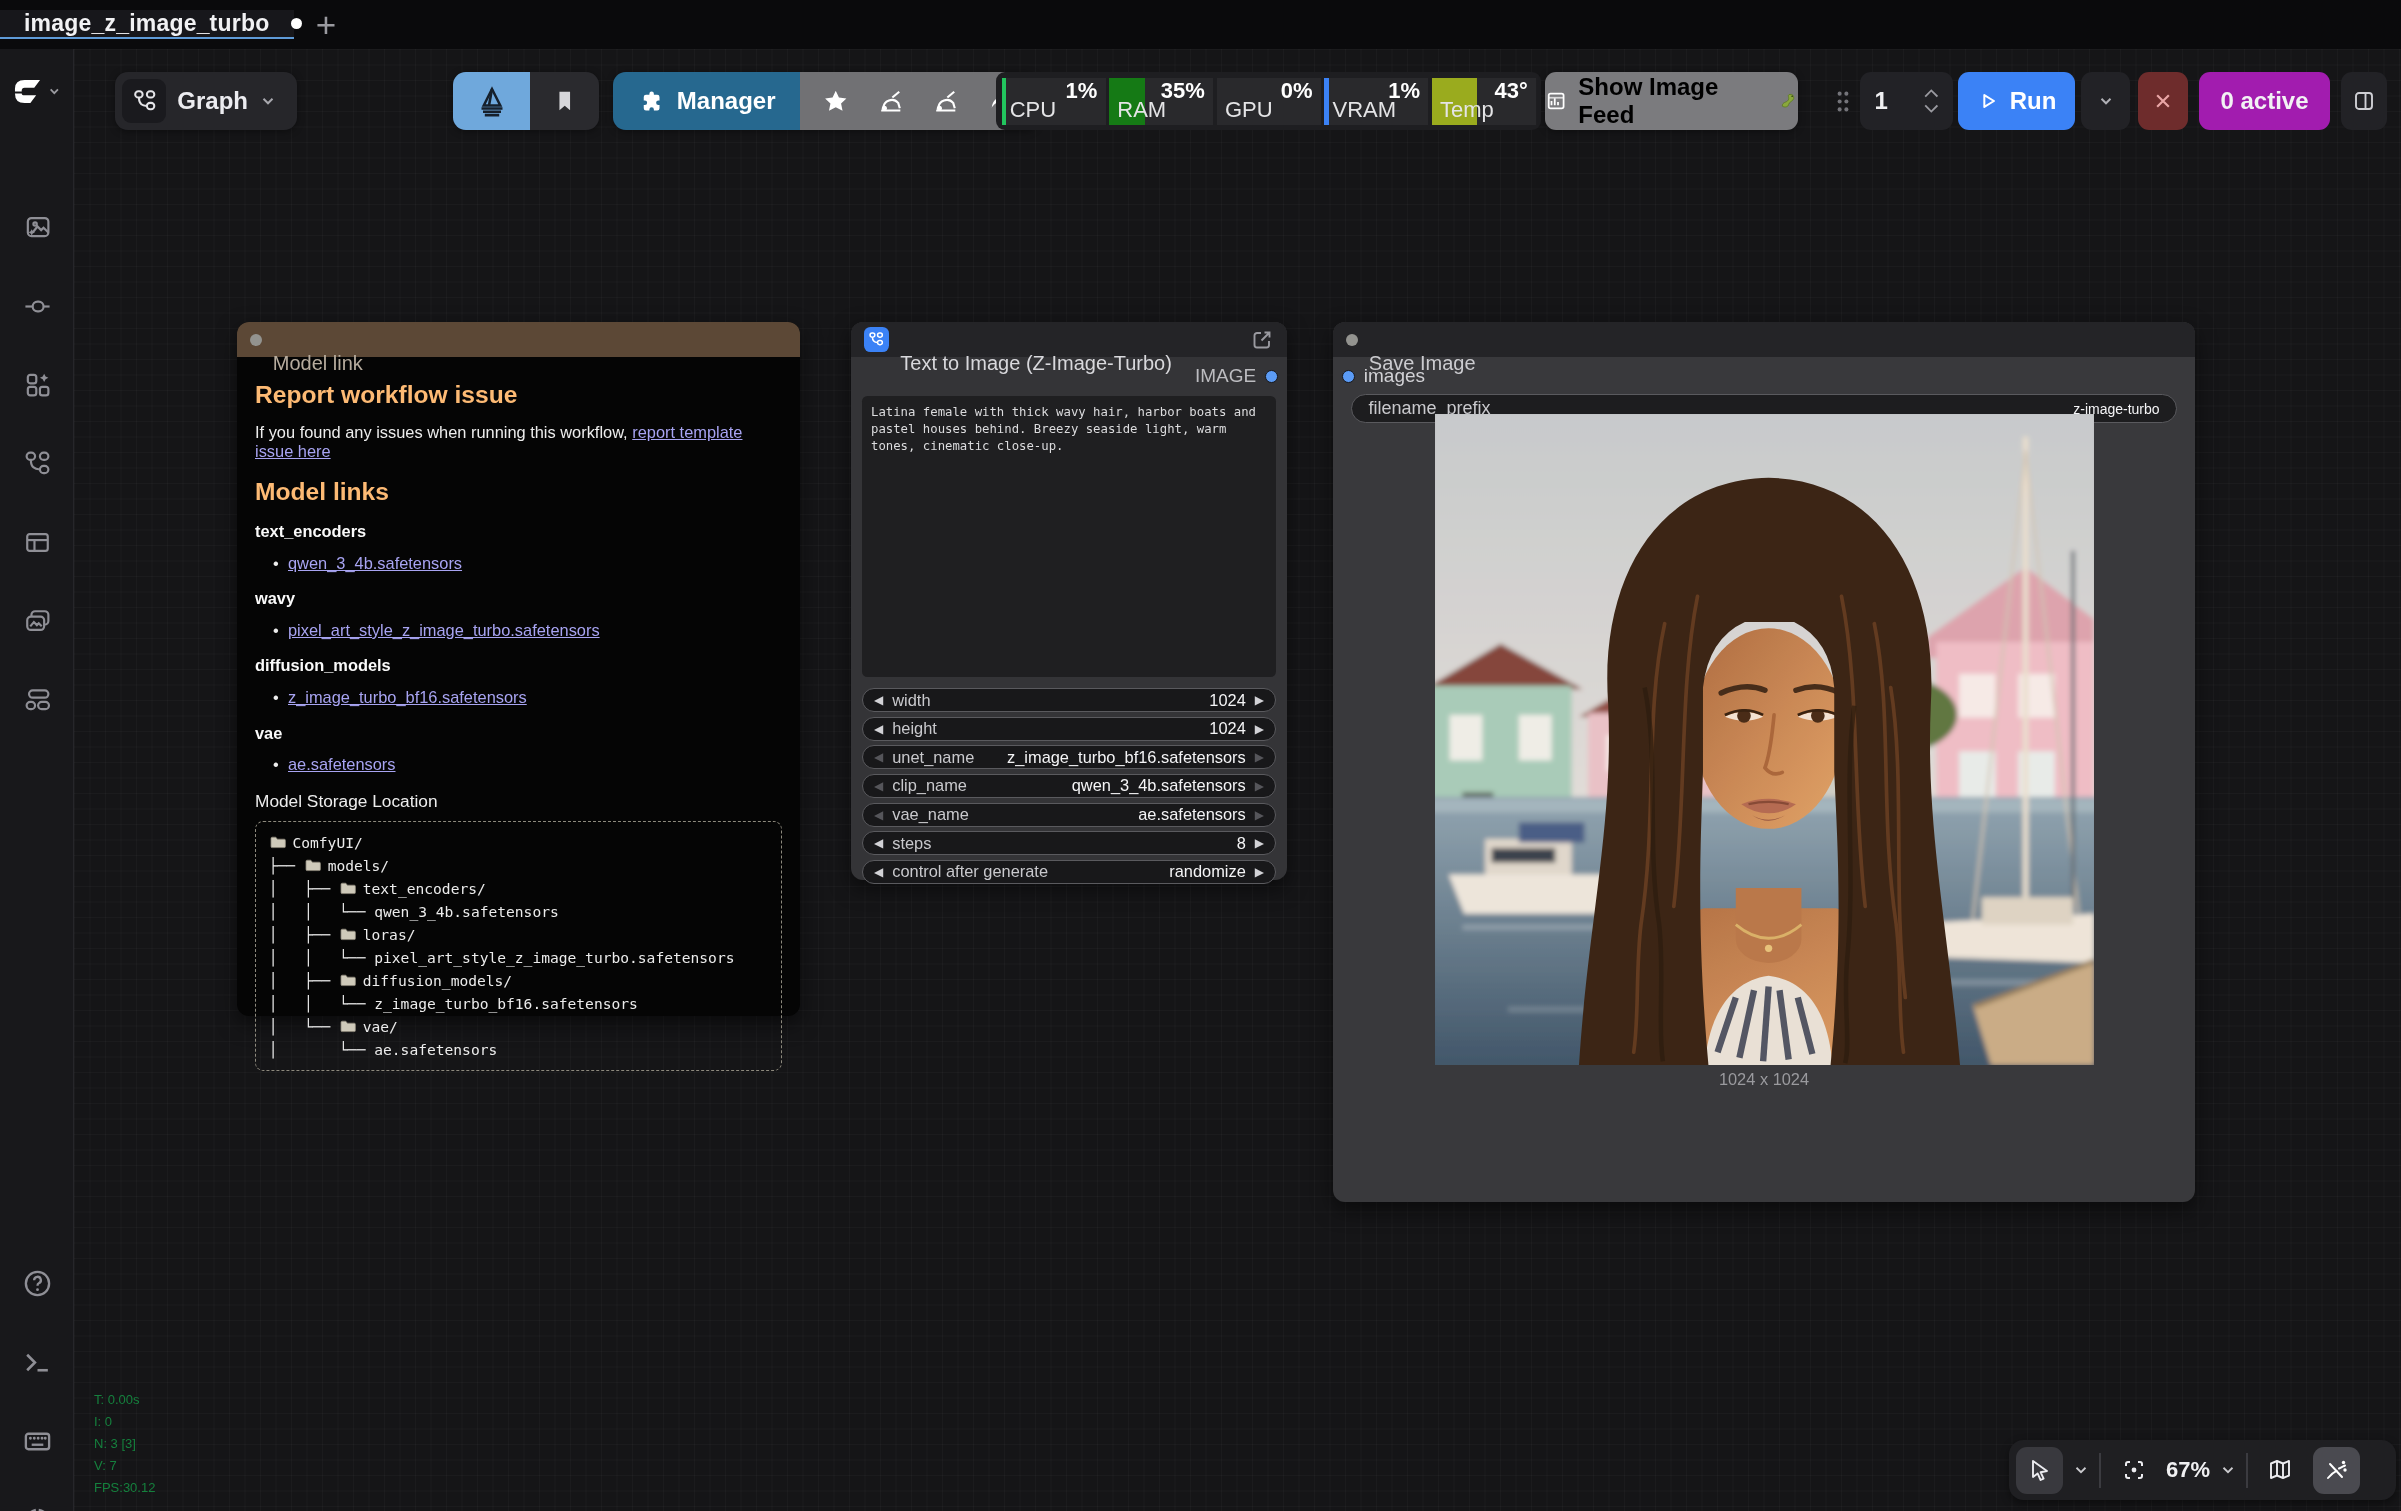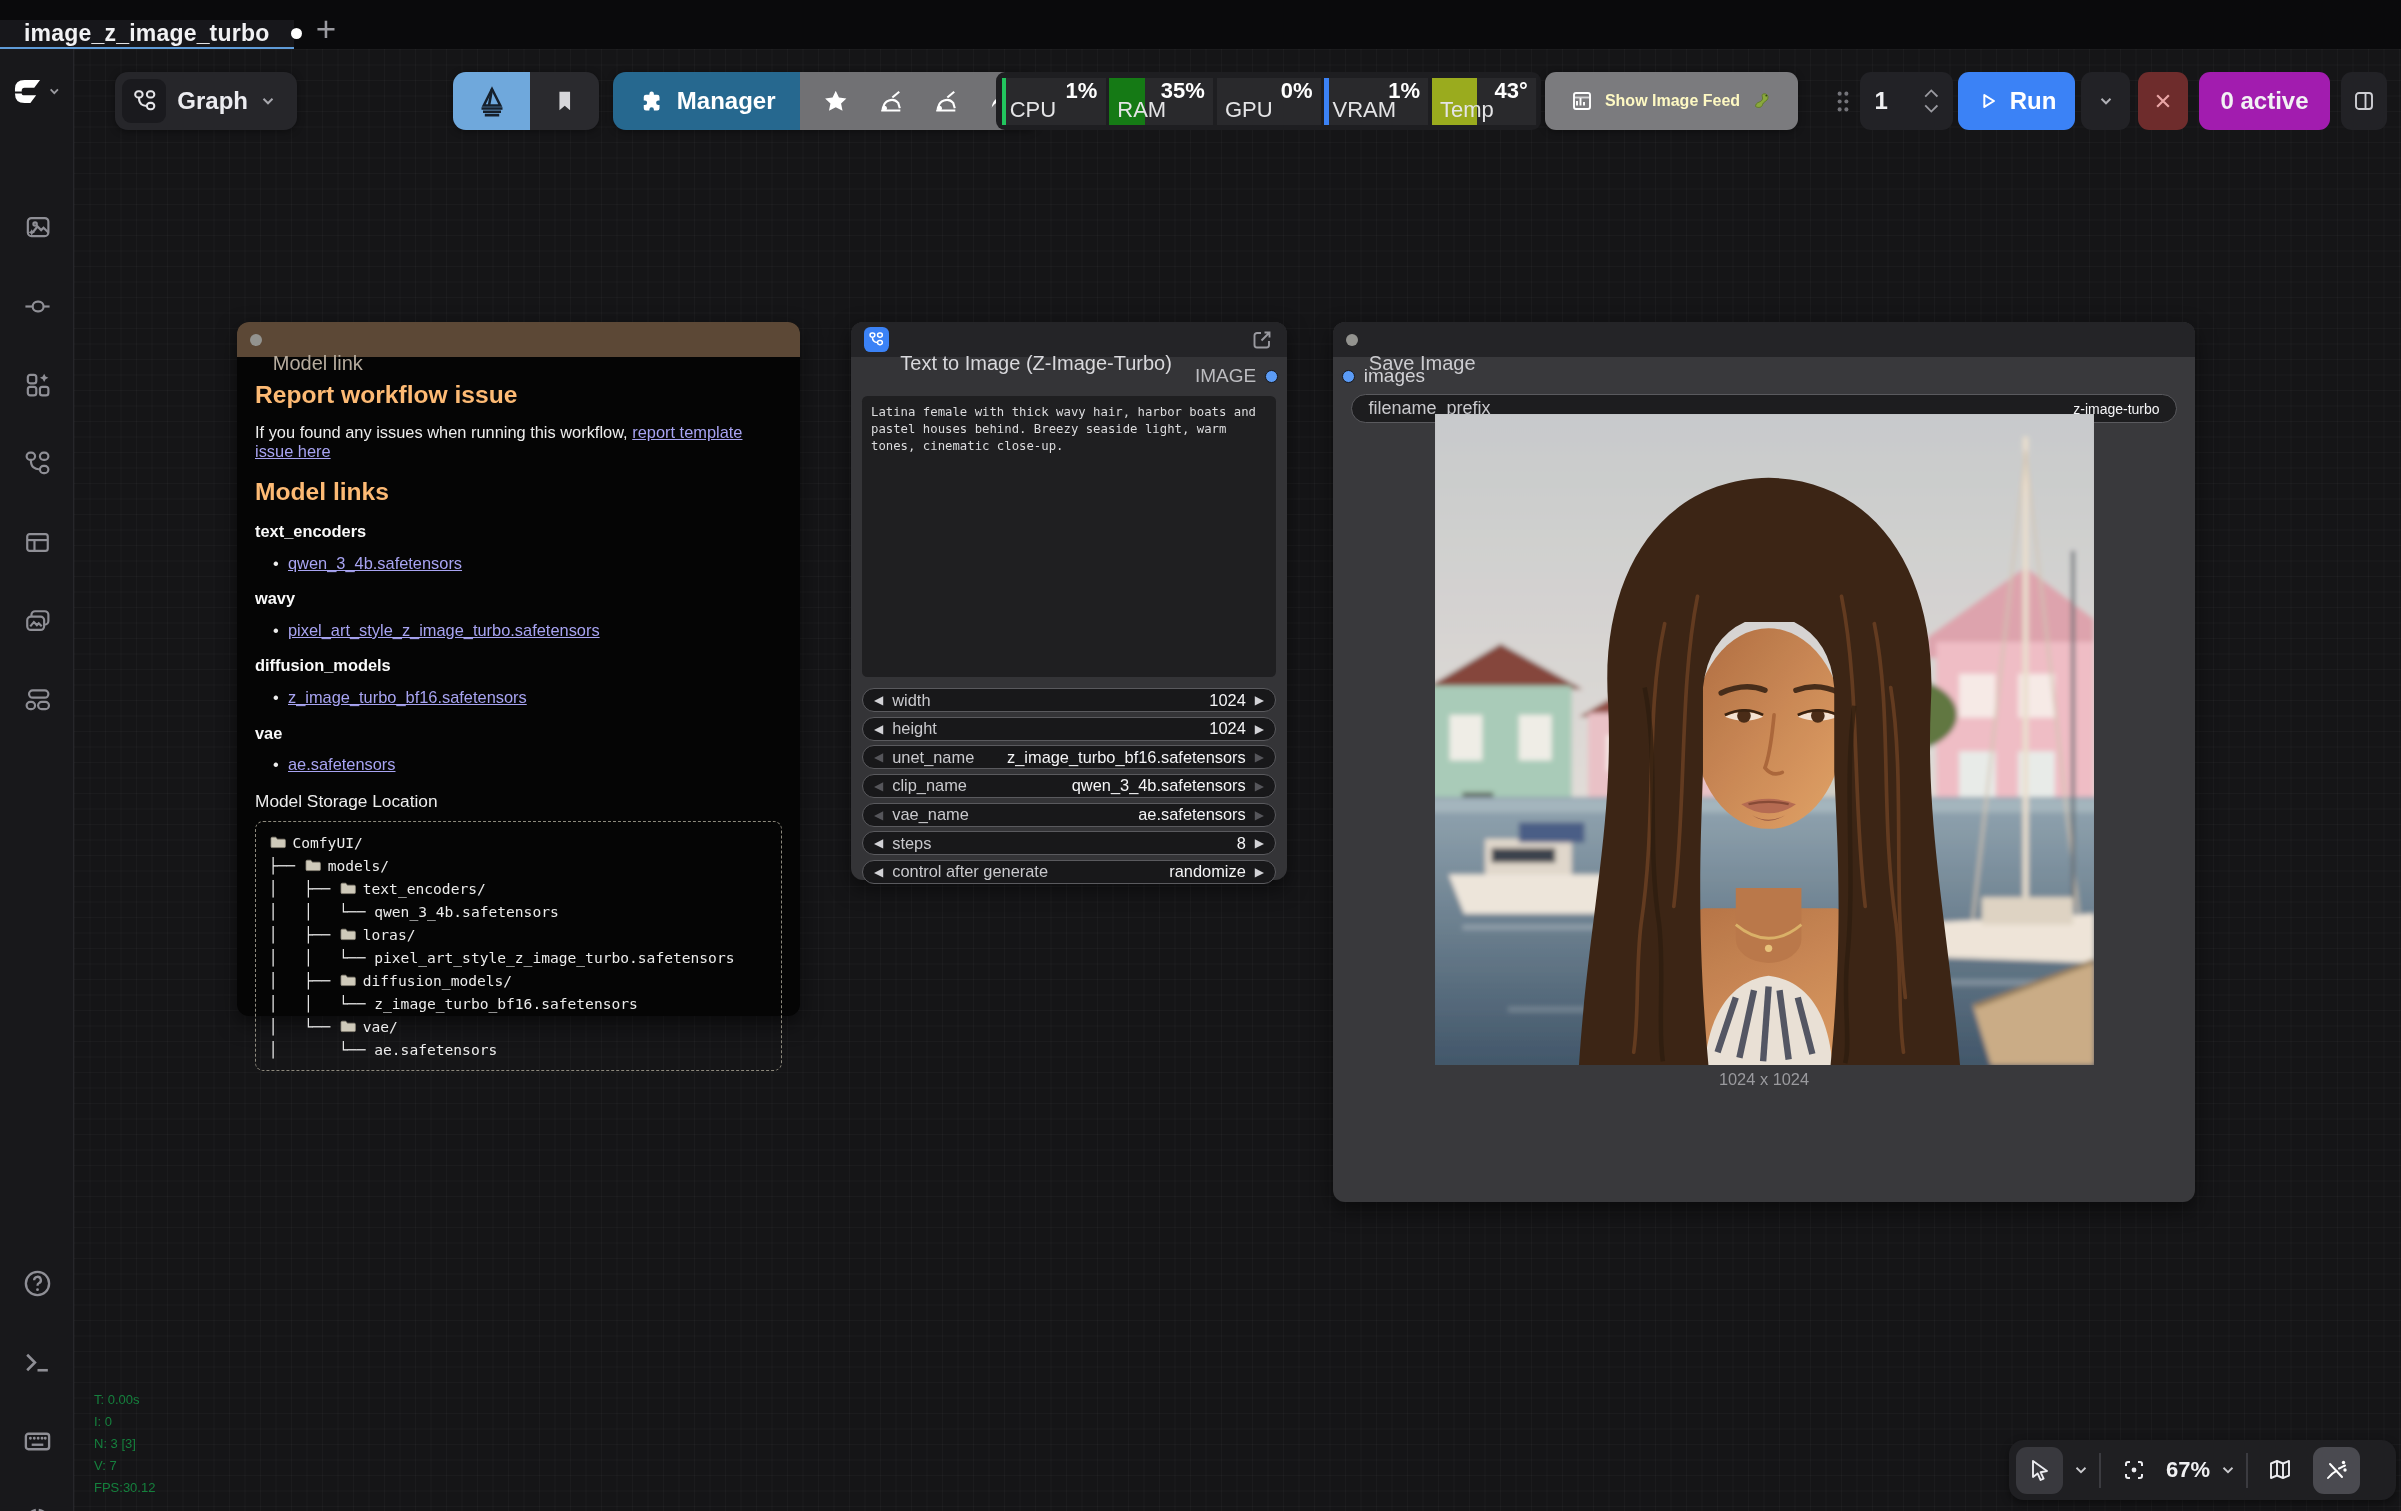--- a/index.html
+++ b/index.html
@@ -1,20 +1,20 @@
 <!DOCTYPE html>
 <html style="font-size:14.6px"><head>
 <meta charset="utf-8">
 <style>
   * { margin:0; padding:0; box-sizing:border-box; }
   html,body { width:2401px; height:1512px; overflow:hidden; background:#101012;
     font-family:"Liberation Sans","DejaVu Sans",sans-serif; -webkit-font-smoothing:antialiased; }
 
   
-  .tabbar { position:absolute; left:0; top:0; width:2401px; height:49px; background:#0a0a0c; display:flex; align-items:flex-end; }
+  .tabbar { position:absolute; left:0; top:0; width:2401px; height:49px; background:#0a0a0c; display:flex; align-items:center; }
   .tab { width:294px; background:#17171b; border-bottom:2.7px solid #5f9bd8; display:flex; align-items:center; padding:0 24px; gap:14.6px; }
   .tab-label { color:#f2f2f4; font-size:23px; font-weight:700; letter-spacing:0.2px; white-space:nowrap; }
   .tab-dot { width:11px; height:11px; border-radius:50%; background:#ffffff; flex:none; margin-left:7.3px; }
   .newtab { width:64px; display:flex; align-items:center; justify-content:center; color:#9a9aa0; font-size:35px; font-weight:300; }
 
   
   .sidebar { position:absolute; left:0; top:49px; width:74px; height:1462px; background:#18181b; border-right:0.9px solid #26262a; z-index:30; }
   .logo-wrap { position:absolute; left:0; top:29px; width:74px; display:flex; justify-content:center; align-items:center; gap:3.6px; }
   .side-btn { position:absolute; left:12px; width:51px; height:51px; display:flex; align-items:center; justify-content:center; border-radius:9px; }
   .side-btn svg { stroke:#8f8f96; }
@@ -42,21 +42,21 @@
   .grpB-icons .ib { width:55px; height:58px; display:flex; align-items:center; justify-content:center; }
 
   .stats-group { left:996px; background:#1e1e21; border-radius:9px; padding:5.5px; gap:3.6px; }
   .stat { position:relative; width:104px; height:47px; background:#29292c; overflow:hidden; }
   .stat .fill { position:absolute; left:0; top:0; bottom:0; }
   .stat .bar { position:absolute; left:0; top:0; bottom:0; width:4.6px; }
   .stat .v { position:absolute; top:0.9px; right:8.2px; color:#ffffff; font-size:22px; font-weight:700; }
   .stat .l { position:absolute; bottom:1.8px; left:8.2px; color:#e4e4e6; font-size:22px; font-weight:400; }
 
   .btn-feed { left:1545px; width:253px; background:#7b7b7e; border-radius:11px; justify-content:center; gap:11px; box-shadow:0 1.8px 7.3px rgba(0,0,0,.35); }
-  .btn-feed span { color:#fef9c3; font-size:16px; font-weight:600; }
+  .btn-feed span { color:#000000; font-size:24px; font-weight:600; }
 
   .grip { left:1831px; width:24px; justify-content:center; }
 
   .spinner { left:1860px; width:93px; background:#222226; border-radius:11px; justify-content:space-between; padding:0 14.6px; }
   .spinner .num { color:#f0f0f2; font-size:24px; font-weight:600; }
   .spin-arrows { display:flex; flex-direction:column; gap:5.5px; align-items:center; }
 
   .btn-run { left:1958px; width:117px; background:#3b82f6; border-radius:11px; justify-content:center; gap:11px; }
   .btn-run span { color:#ffffff; font-size:24px; font-weight:700; }
   .btn-run-more { left:2081px; width:49px; background:#222226; border-radius:11px; justify-content:center; }

